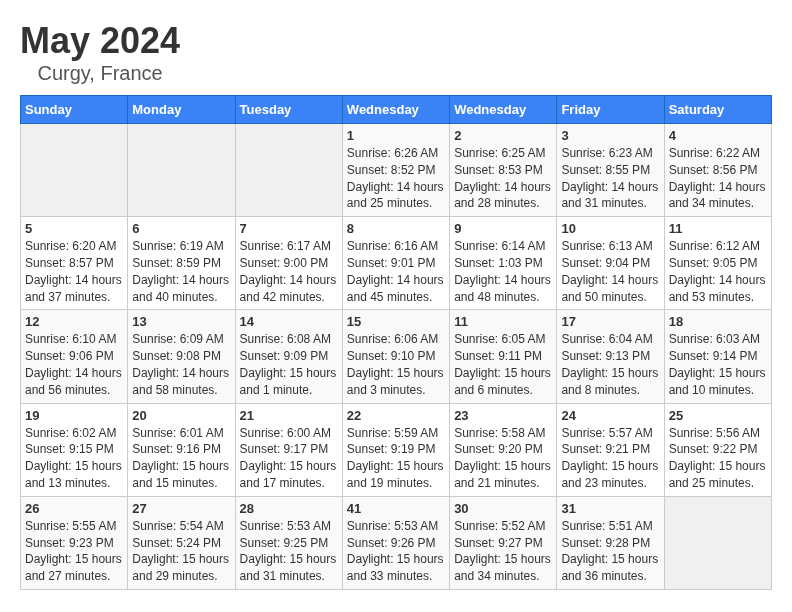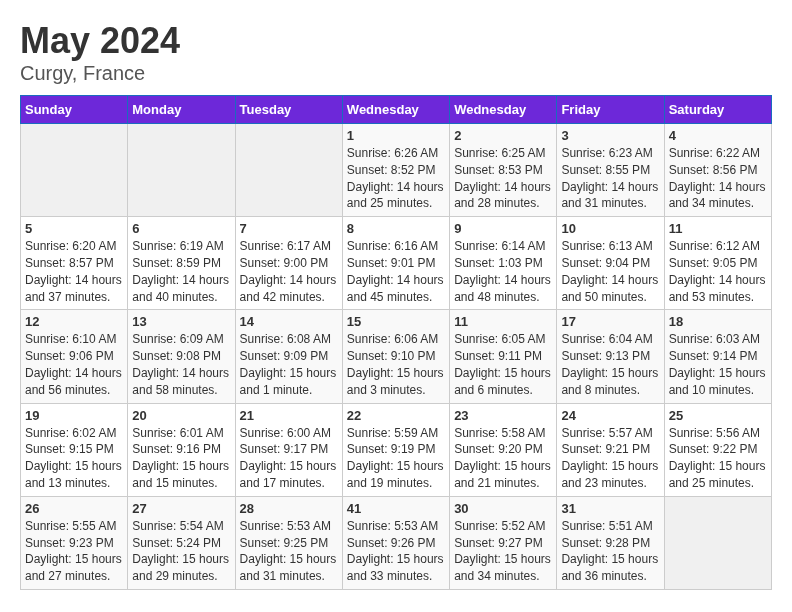--- a/index.html
+++ b/index.html
@@ -29,38 +29,38 @@
       font-size: 22px;
       font-weight: bold;
       color: #1a6bbf;
     }
     .logo-icon {
       width: 28px;
       height: 28px;
       margin-left: 2px;
     }
     .title-block {
-      text-align: left;
+      text-align: center;
     }
     .month-title {
       font-size: 36px;
       font-weight: bold;
       color: #333;
     }
     .location {
       font-size: 20px;
       color: #555;
     }
     table {
       width: 100%;
       border-collapse: collapse;
       font-size: 11px;
     }
     thead th {
-      background-color: #6d28d9;
+      background-color: #3b82f6;
       color: #fff;
       padding: 6px 4px;
       text-align: left;
       font-size: 13px;
       font-weight: bold;
       border: 1px solid #1a6bbf;
     }
     tbody td {
       border: 1px solid #ccc;
       vertical-align: top;

